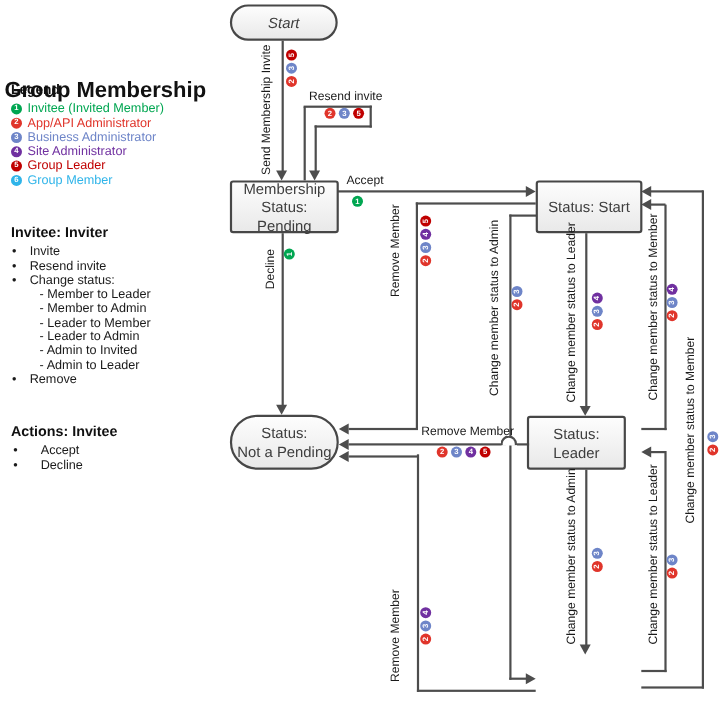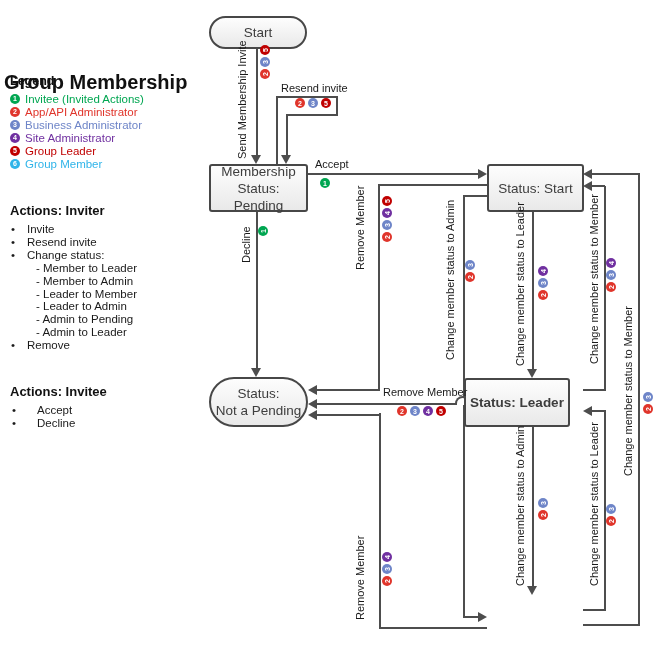--- a/index.html
+++ b/index.html
@@ -55,21 +55,21 @@
 
   <div class="title">
     <div>Group Membership</div>
   </div>
 
   <div class="legend">
     <div class="h">Legend</div>
     <div>
         <div class="legend-item">
           <span class="badge" style="background: rgb(0, 166, 81);">1</span>
-          <span style="color: rgb(0, 166, 81);">Invitee (Invited Actions)</span>
+          <span style="color: rgb(0, 166, 81);">Invitee (Invited Member)</span>
         </div>
         <div class="legend-item">
           <span class="badge" style="background: rgb(224, 53, 43);">2</span>
           <span style="color: rgb(224, 53, 43);">App/API Administrator</span>
         </div>
         <div class="legend-item">
           <span class="badge" style="background: rgb(110, 133, 200);">3</span>
           <span style="color: rgb(110, 133, 200);">Business Administrator</span>
         </div>
         <div class="legend-item">
@@ -81,32 +81,32 @@
           <span style="color: rgb(192, 0, 0);">Group Leader</span>
         </div>
         <div class="legend-item">
           <span class="badge" style="background: rgb(47, 180, 233);">6</span>
           <span style="color: rgb(47, 180, 233);">Group Member</span>
         </div>
       </div>
   </div>
 
   <div class="actions" style="top:203px;">
-    <div class="h2">Actions: Inviter</div>
+    <div class="h2">Invitee: Inviter</div>
     <ul class="bl">
         <li>Invite</li>
         <li>Resend invite</li>
         <li>Change status:</li>
       </ul>
     <ul class="sub">
         <li>- Member to Leader</li>
         <li>- Member to Admin</li>
         <li>- Leader to Member</li>
         <li>- Leader to Admin</li>
-        <li>- Admin to Pending</li>
+        <li>- Admin to Invited</li>
         <li>- Admin to Leader</li>
       </ul>
     <ul class="bl">
         <li>Remove</li>
       </ul>
   </div>
 
   <div class="actions" style="top:384px;">
     <div class="h2">Actions: Invitee</div>
     <ul class="bl wide">
@@ -166,35 +166,35 @@
   <div class="ah l" style="left:308px;top:385px;"></div>
   <div class="ah r" style="left:478px;top:612px;"></div>
   <div class="ah d" style="left:527px;top:369px;"></div>
   <div class="ah l" style="left:308px;top:399px;"></div>
   <div class="ah l" style="left:583px;top:181px;"></div>
   <div class="ah l" style="left:583px;top:406px;"></div>
   <div class="ah l" style="left:583px;top:169px;"></div>
   <div class="ah l" style="left:308px;top:410px;"></div>
   <div class="ah d" style="left:527px;top:586px;"></div>
 
-  <div class="node" style="left:209px;top:16px;width:98px;height:33px;border-radius:17px;">
+  <div class="node" style="left:209px;top:4px;width:98px;height:33px;border-radius:17px;font-style:italic;">
     <div>Start</div>
   </div>
   <div class="node" style="left:209px;top:164px;width:99px;height:48px;">
     <div>Membership</div>
     <div>Status: Pending</div>
   </div>
   <div class="node" style="left:487px;top:164px;width:97px;height:48px;">
     <div>Status: Start</div>
   </div>
   <div class="node" style="left:209px;top:377px;width:99px;height:50px;border-radius:26px;">
     <div>Status:</div>
     <div>Not a Pending</div>
   </div>
-  <div class="node" style="left:464px;top:378px;width:106px;height:49px;font-weight:bold;">
+  <div class="node" style="left:479px;top:378px;width:90px;height:49px;">
     <div>Status: Leader</div>
   </div>
 
   <div class="vlabel" style="left:236px;top:40px;height:120px;">Send Membership Invite</div>
   <div class="hlabel" style="left:281px;top:82px;">Resend invite</div>
   <div class="hlabel" style="left:315px;top:158px;">Accept</div>
   <div class="vlabel" style="left:240px;top:221px;height:48px;">Decline</div>
   <div class="vlabel" style="left:354px;top:194px;height:76px;">Remove Member</div>
   <div class="vlabel" style="left:444px;top:200px;height:160px;">Change member status to Admin</div>
   <div class="vlabel" style="left:514px;top:206px;height:160px;">Change member status to Leader</div>

